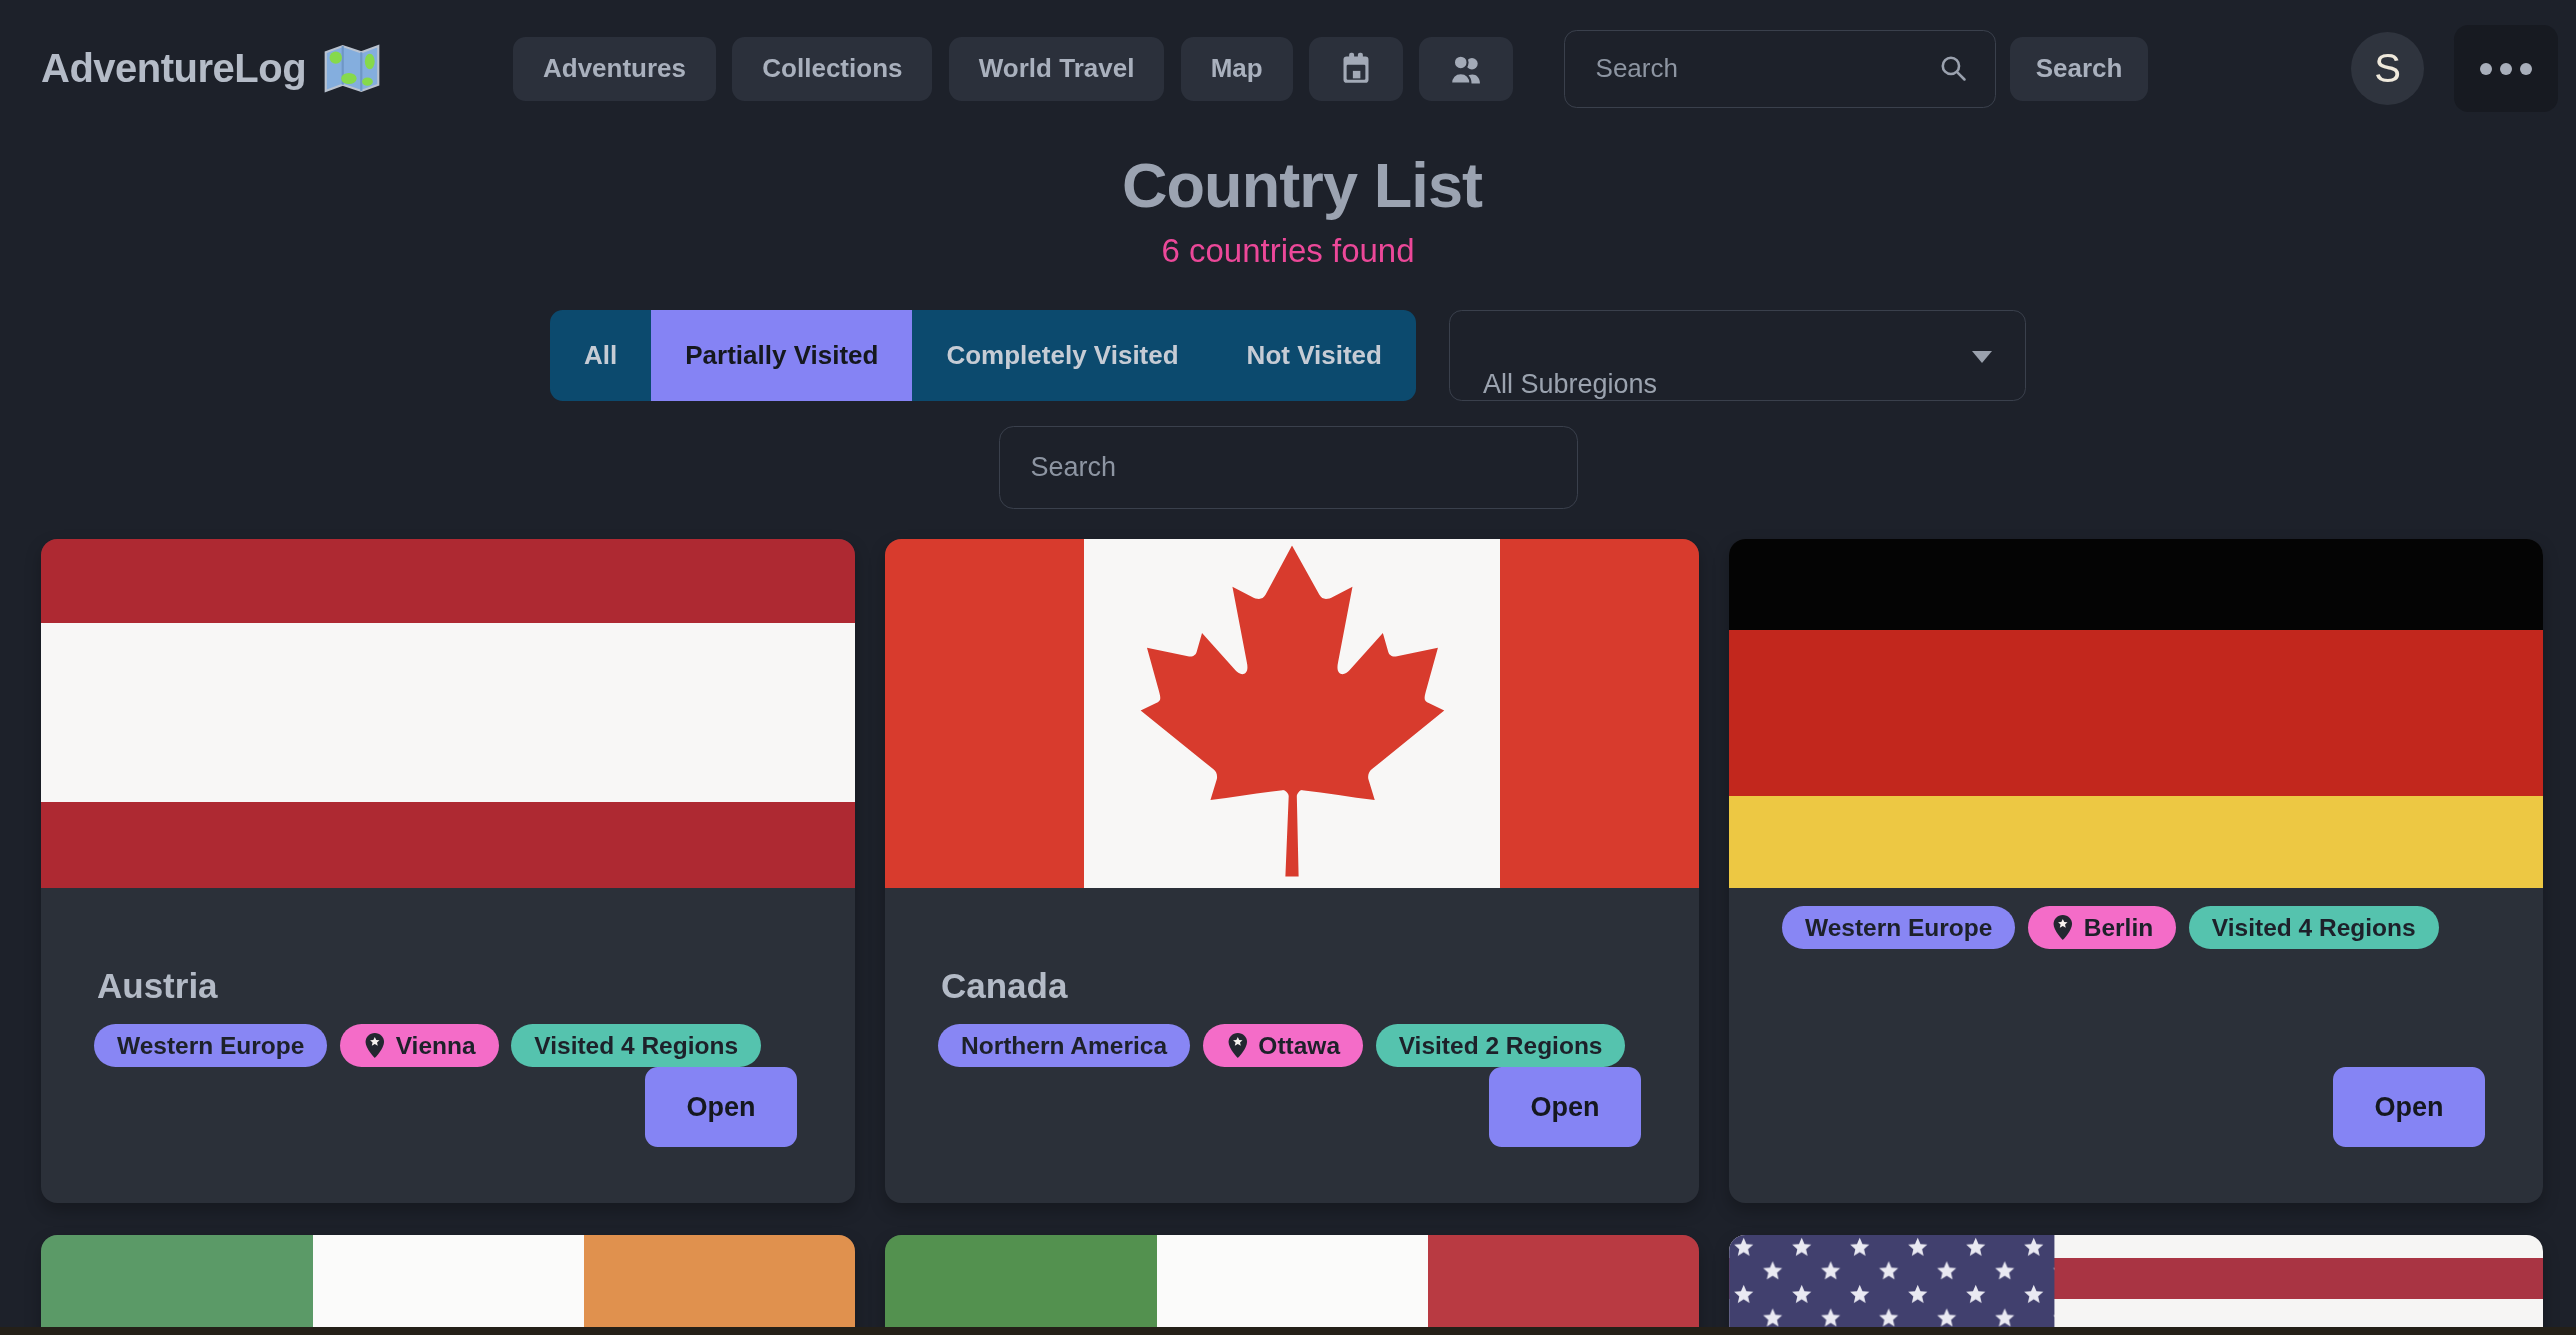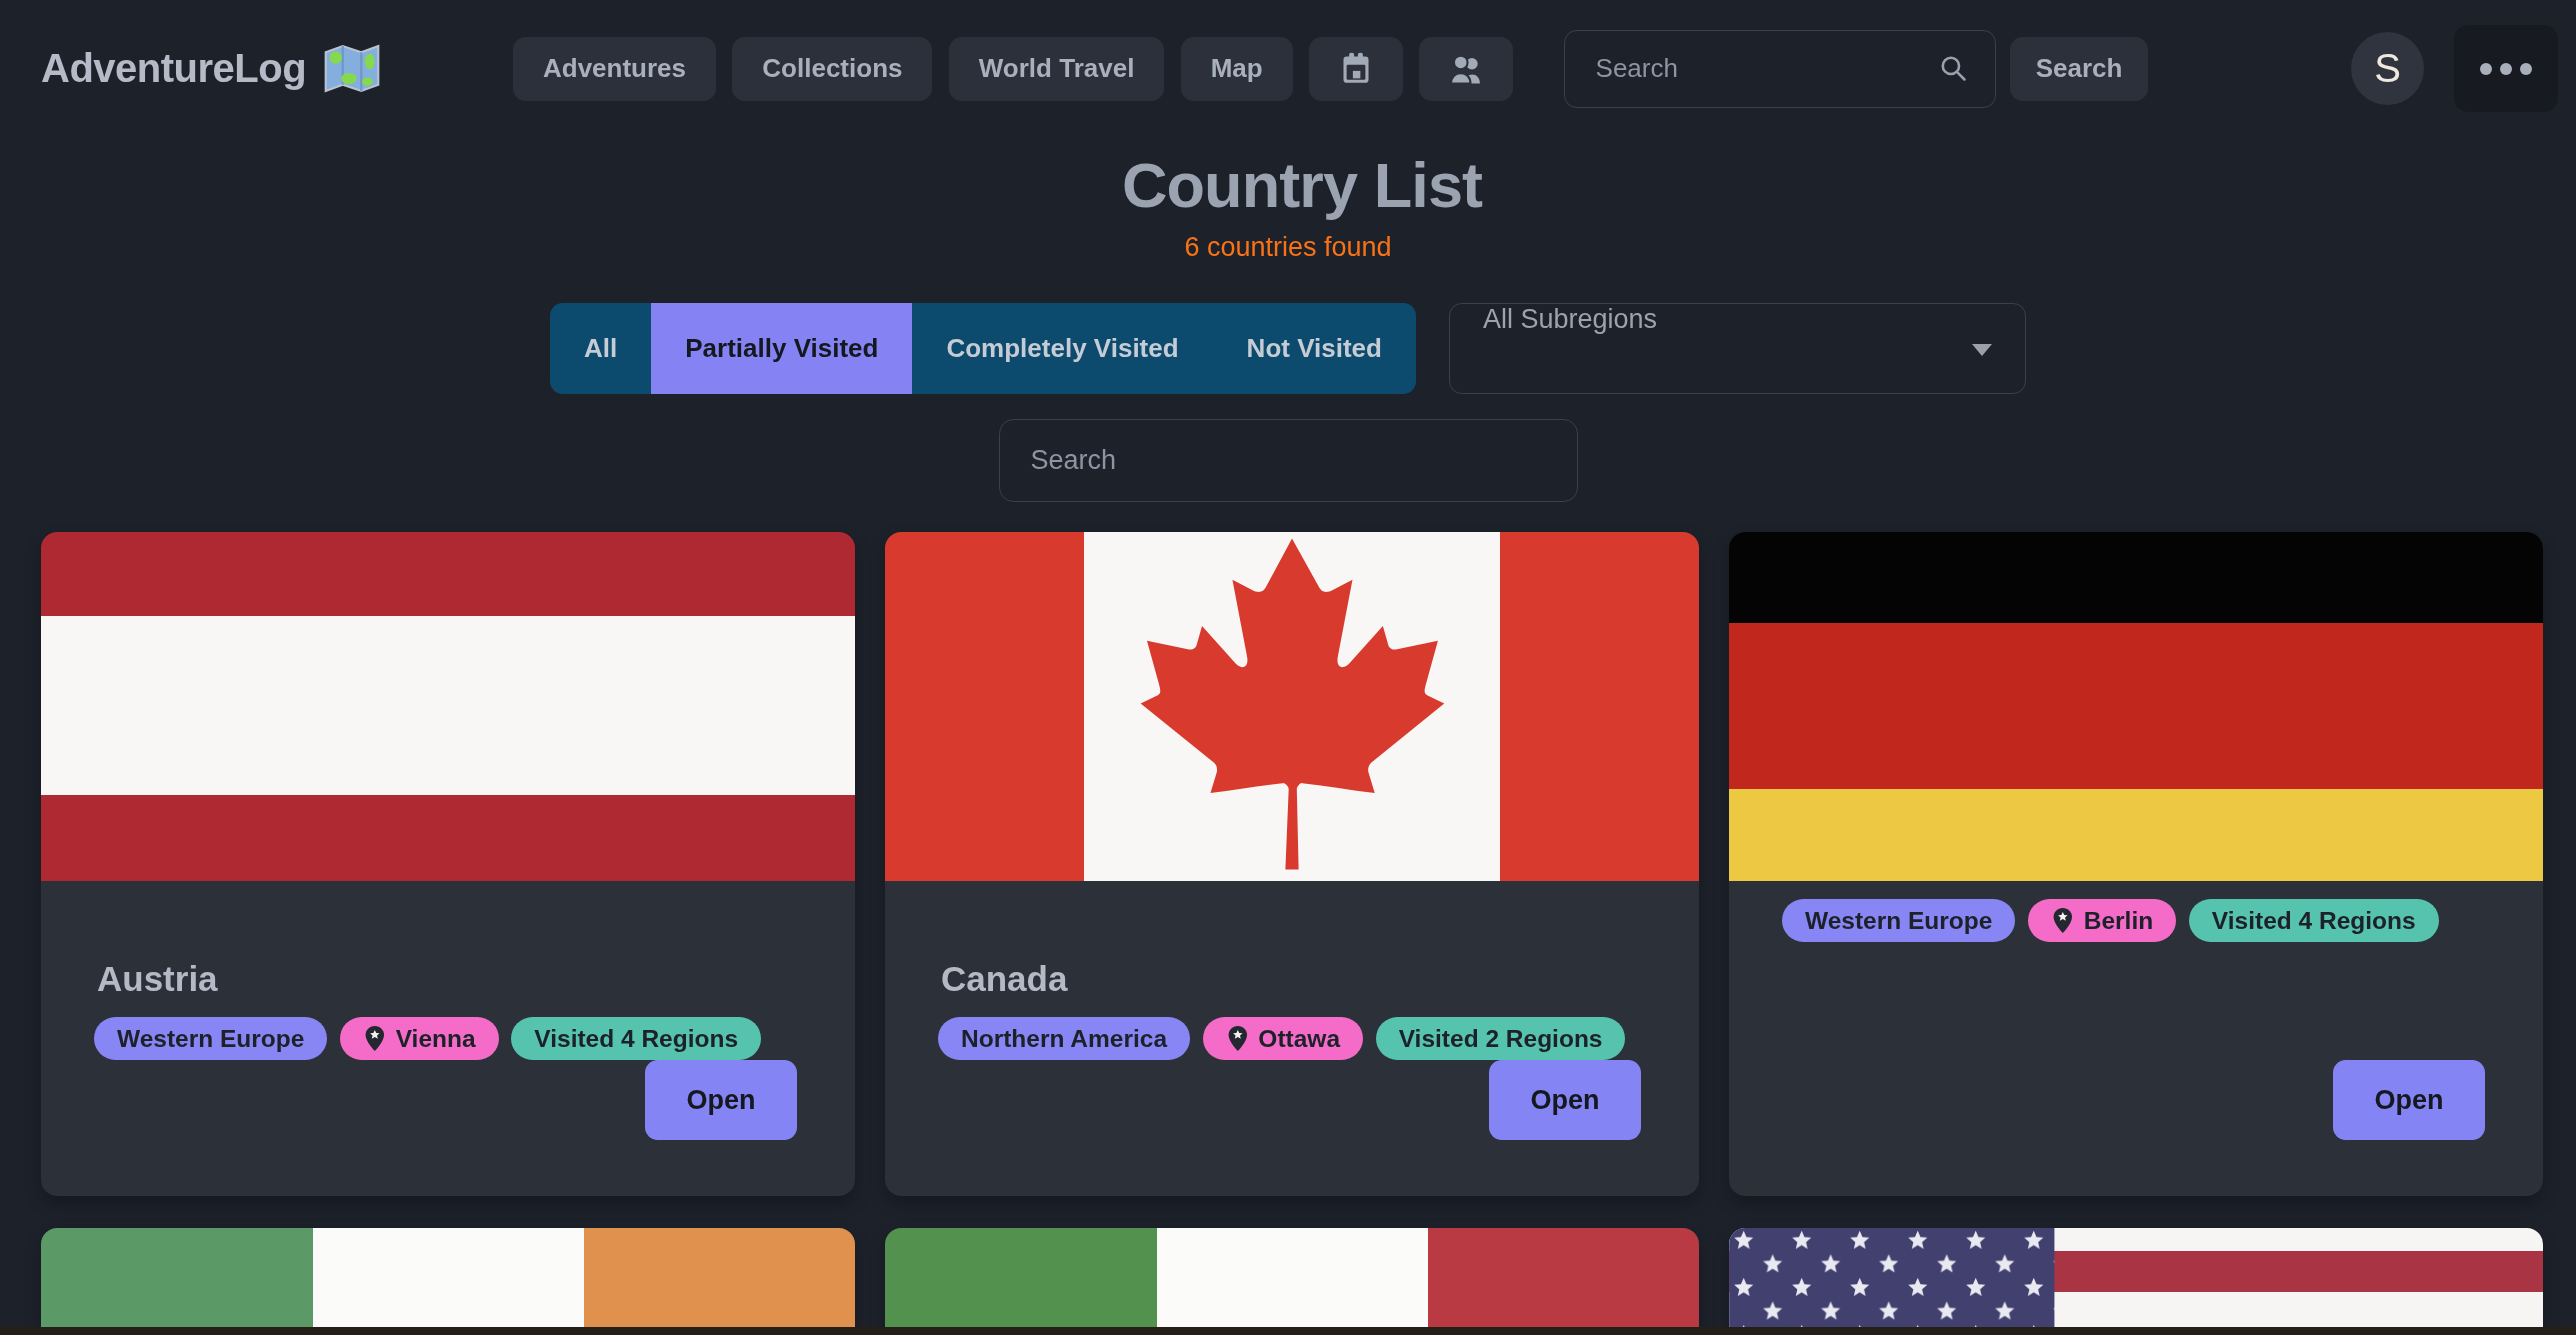--- a/index.html
+++ b/index.html
@@ -35,28 +35,28 @@
     color:#efe9dc; font-size:40px; font-weight:500; display:grid; place-items:center; cursor:pointer;
   }
   .overflow-btn {
     margin-left:30px; width:104px; height:87px; border-radius:14.5px; background:#171a21; border:none;
     display:grid; place-items:center; cursor:pointer;
   }
   .dots { display:flex; gap:8.2px; }
   .dots span { width:11.8px; height:11.8px; border-radius:50%; background:#a8aeba; display:block; }
   
   .page-title { text-align:center; margin-top:14.5px; font-size:63px; font-weight:800; color:#9ba3b1; letter-spacing:-0.9px;padding-left:28px; }
-  .page-subtitle { text-align:center; margin-top:11px; font-size:27px; color:#f97316; }
+  .page-subtitle { text-align:center; margin-top:11px; font-size:33px; color:#ec4899; }
   
   .filter-row { display:flex; justify-content:center; align-items:center; gap:33px; margin-top:40px; }
   .tabs { display:flex; align-items:stretch; height:91px; background:#0c4a6e; border-radius:12.7px; overflow:hidden; }
   .tab { display:flex; align-items:center; padding:0 34px; font-size:26px; font-weight:700; color:#c6ccd5; cursor:pointer; white-space:nowrap; }
   .tab.active { background:#8583f4; color:#15181e; }
   .subregion-select {
-    width:577px; height:91px; border:1.8px solid #3a404c; border-radius:12.7px; display:flex; align-items:flex-start;
+    width:577px; height:91px; border:1.8px solid #3a404c; border-radius:12.7px; display:flex; align-items:flex-end;
     padding:0 33px; font-size:27px; color:#9ba3af; position:relative; cursor:pointer;
   }
   .caret { position:absolute; right:33px; top:40px; width:0; height:0;
     border-left:10px solid transparent; border-right:10px solid transparent; border-top:12.7px solid #9aa1ad; }
   .country-search-wrap { display:flex; justify-content:center; margin-top:25.4px; }
   .country-search {
     width:579px; height:83px; background:transparent; border:1.8px solid #3a404c; border-radius:14.5px;
     color:#c6ccd5; font-size:27px; padding:0 31px; font-family:inherit; outline:none;
   }
   

